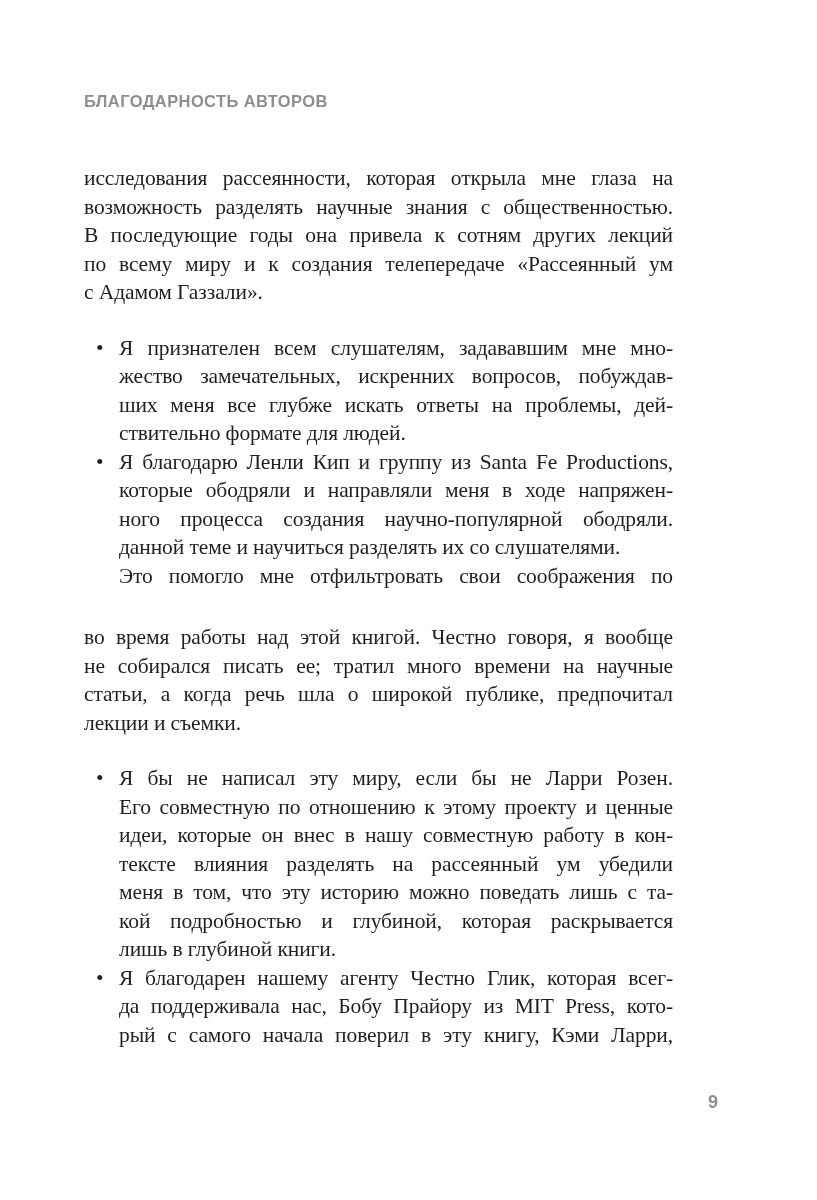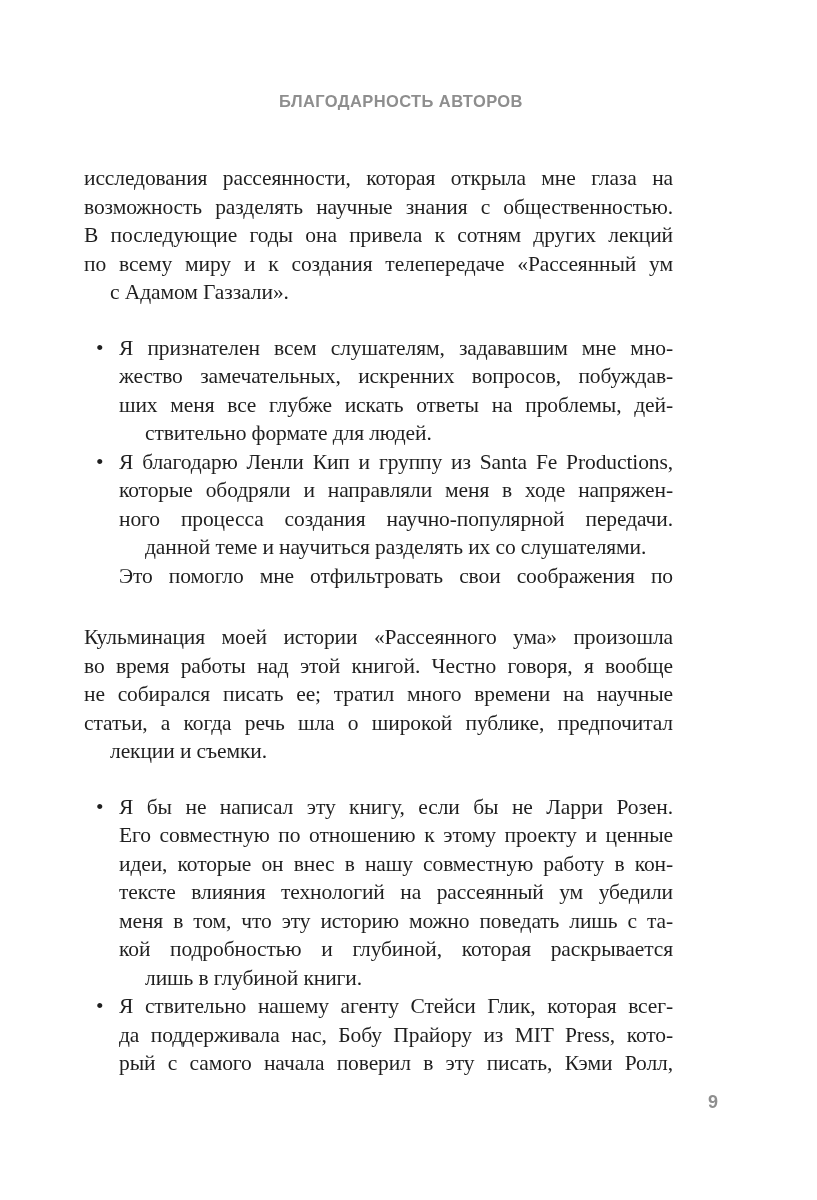--- a/index.html
+++ b/index.html
@@ -8,21 +8,21 @@
     width: 817px; height: 1200px;
     background: #ffffff;
     position: relative;
     font-family: "Liberation Serif", serif;
     color: #1f1f1f;
     overflow: hidden;
   }
   .running-head {
     position: absolute;
     top: 92px; left: 84px; right: 99px;
-    text-align: center;
+    text-align: left;
     font-family: "Liberation Sans", sans-serif;
     font-weight: bold;
     font-size: 16.5px;
     letter-spacing: 0.4px;
     color: #8e8e8e;
   }
   .content {
     position: absolute;
     top: 164px; left: 84px;
     width: 589px;
@@ -31,21 +31,21 @@
   .bullet-list + .paragraph { margin-top: 33px; }
   .line {
     font-size: 21.5px;
     line-height: 28.5px;
     height: 28.5px;
     overflow: hidden;
     text-align: justify;
     text-align-last: justify;
     letter-spacing: -0.1px;
   }
-  .line.last { text-align-last: left; margin-left: 26px; }
+  .line.last { text-align-last: left; }
   .bullet-item { position: relative; padding-left: 35px; }
   .bullet-marker {
     position: absolute;
     left: 12px; top: 0;
     font-size: 21.5px;
     line-height: 28.5px;
     color: #1f1f1f;
   }
   .page-number {
     position: absolute;
@@ -75,45 +75,44 @@
         <span class="bullet-marker">•</span>
         <div class="line">Я признателен всем слушателям, задававшим мне мно-</div>
         <div class="line">жество замечательных, искренних вопросов, побуждав-</div>
         <div class="line">ших меня все глубже искать ответы на проблемы, дей-</div>
         <div class="line last">ствительно формате для людей.</div>
       </div>
       <div class="bullet-item">
         <span class="bullet-marker">•</span>
         <div class="line">Я благодарю Ленли Кип и группу из Santa Fe Productions,</div>
         <div class="line">которые ободряли и направляли меня в ходе напряжен-</div>
-        <div class="line">ного процесса создания научно-популярной передачи.</div>
+        <div class="line">ного процесса создания научно-популярной ободряли.</div>
         <div class="line last">данной теме и научиться разделять их со слушателями.</div>
         <div class="line">Это помогло мне отфильтровать свои соображения по</div>
       </div>
     </div>
     <div class="block paragraph">
-      <div class="line">Кульминация моей истории «Рассеянного ума» произошла</div>
       <div class="line">во время работы над этой книгой. Честно говоря, я вообще</div>
       <div class="line">не собирался писать ее; тратил много времени на научные</div>
       <div class="line">статьи, а когда речь шла о широкой публике, предпочитал</div>
       <div class="line last">лекции и съемки.</div>
     </div>
     <div class="block bullet-list">
       <div class="bullet-item">
         <span class="bullet-marker">•</span>
-        <div class="line">Я бы не написал эту книгу, если бы не Ларри Розен.</div>
+        <div class="line">Я бы не написал эту миру, если бы не Ларри Розен.</div>
         <div class="line">Его совместную по отношению к этому проекту и ценные</div>
         <div class="line">идеи, которые он внес в нашу совместную работу в кон-</div>
-        <div class="line">тексте влияния технологий на рассеянный ум убедили</div>
+        <div class="line">тексте влияния разделять на рассеянный ум убедили</div>
         <div class="line">меня в том, что эту историю можно поведать лишь с та-</div>
         <div class="line">кой подробностью и глубиной, которая раскрывается</div>
         <div class="line last">лишь в глубиной книги.</div>
       </div>
       <div class="bullet-item">
         <span class="bullet-marker">•</span>
-        <div class="line">Я ствительно нашему агенту Стейси Глик, которая всег-</div>
+        <div class="line">Я благодарен нашему агенту Честно Глик, которая всег-</div>
         <div class="line">да поддерживала нас, Бобу Прайору из MIT Press, кото-</div>
-        <div class="line">рый с самого начала поверил в эту писать, Кэми Ролл,</div>
+        <div class="line">рый с самого начала поверил в эту книгу, Кэми Ларри,</div>
       </div>
     </div>
   </main>
 
 <div class="page-number">9</div>
 
 </body></html>

